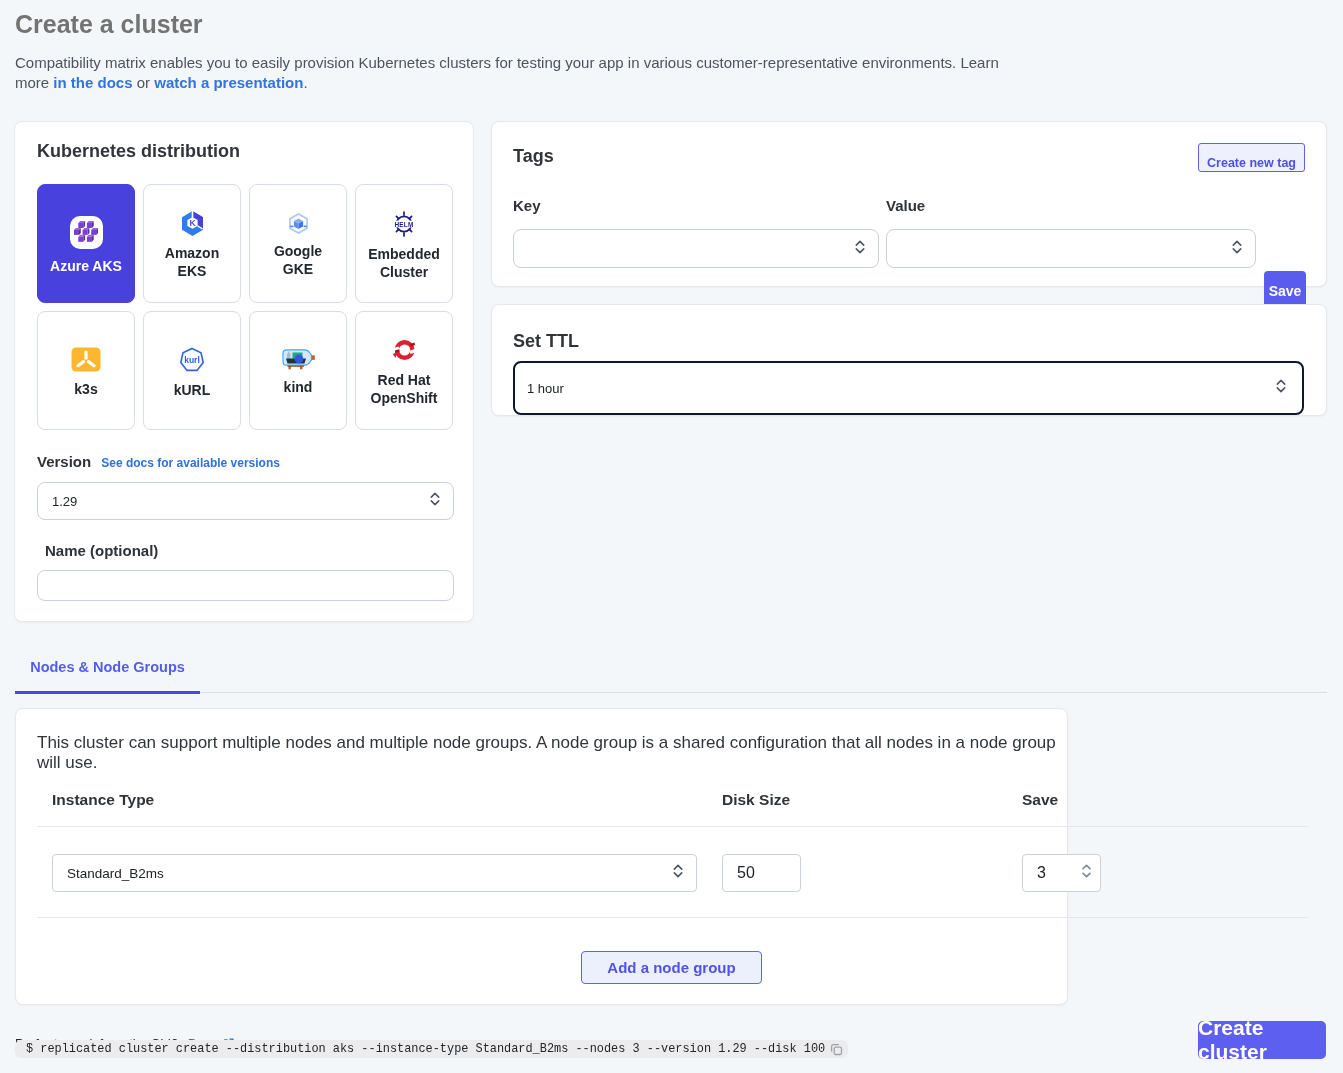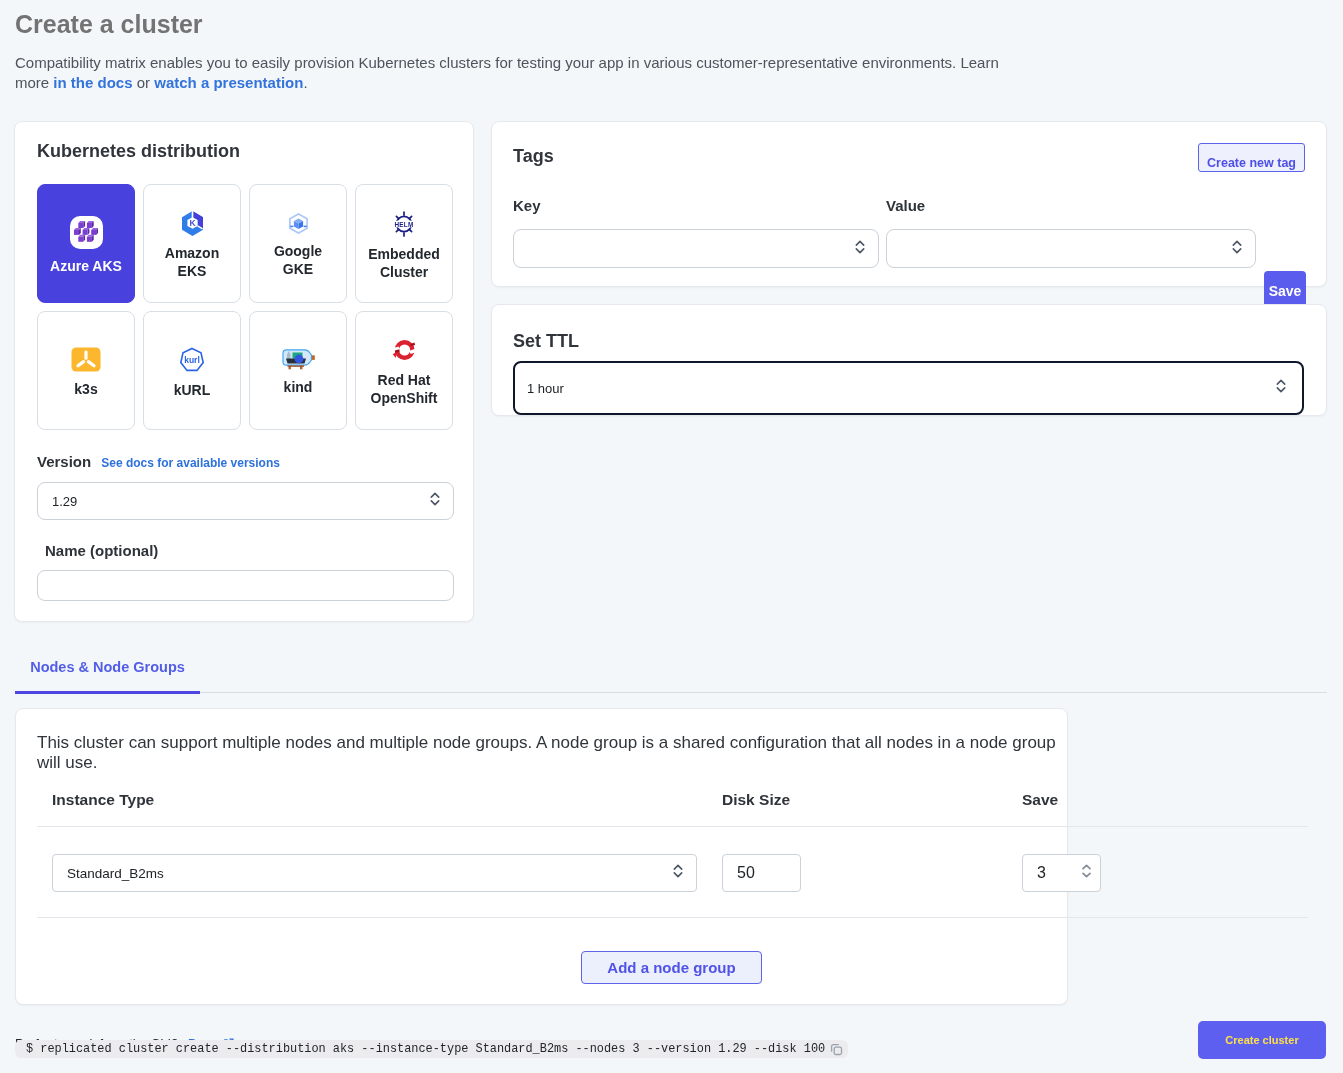--- a/index.html
+++ b/index.html
@@ -61,21 +61,21 @@
 #diskinp { left:706px; top:145px; width:79px; height:38px; border-radius:4px; }
 #nodesinp { left:1006px; top:145px; width:79px; height:38px; border-radius:4px; }
 .inptxt { position:absolute; left:14px; top:50%; transform:translateY(-50%); font-size:16px; color:#202429; }
 #addbtn { position:absolute; left:565px; top:242px; width:181px; height:33px; background:#ecEFfc; border:1px solid #5f63ea; border-radius:4px; color:#5053e5; font-size:15px; font-weight:700; display:flex; align-items:center; justify-content:center; }
 
 
 #cliline { position:absolute; left:15px; top:1021px; font-size:13px; color:#23272c;margin-top:15px; }
 #cliline a { color:#2f6fde; font-weight:700; margin-left:6px; }
 #codebar { position:absolute; left:15px; top:1040px; width:833px; height:18px; background:#ececee; border-radius:6px; font-family:"Liberation Mono", monospace; font-size:11.9px; line-height:18px; color:#22262b; padding-left:11px; }
 #copyic { position:absolute; right:5px; top:3px; }
-#createbtn { position:absolute; left:1198px; top:1021px; width:128px; height:38px; background:#5c5ff0; border-radius:5px; color:#fde047; font-size:11px; font-weight:700; display:flex; align-items:center; justify-content:center; }
+#createbtn { position:absolute; left:1198px; top:1021px; width:128px; height:38px; background:#5c5ff0; border-radius:5px; color:#ffffff; font-size:21px; font-weight:700; display:flex; align-items:center; justify-content:center; }
 </style>
 </head>
 <body>
 <div id="page">
   <h1>Create a cluster</h1>
   <div class="desc">Compatibility matrix enables you to easily provision Kubernetes clusters for testing your app in various customer-representative environments. Learn<br>more <a>in the docs</a> or <a>watch a presentation</a>.</div>
 
   <div class="card" id="distcard">
     <h2>Kubernetes distribution</h2>
     <div id="tiles">

